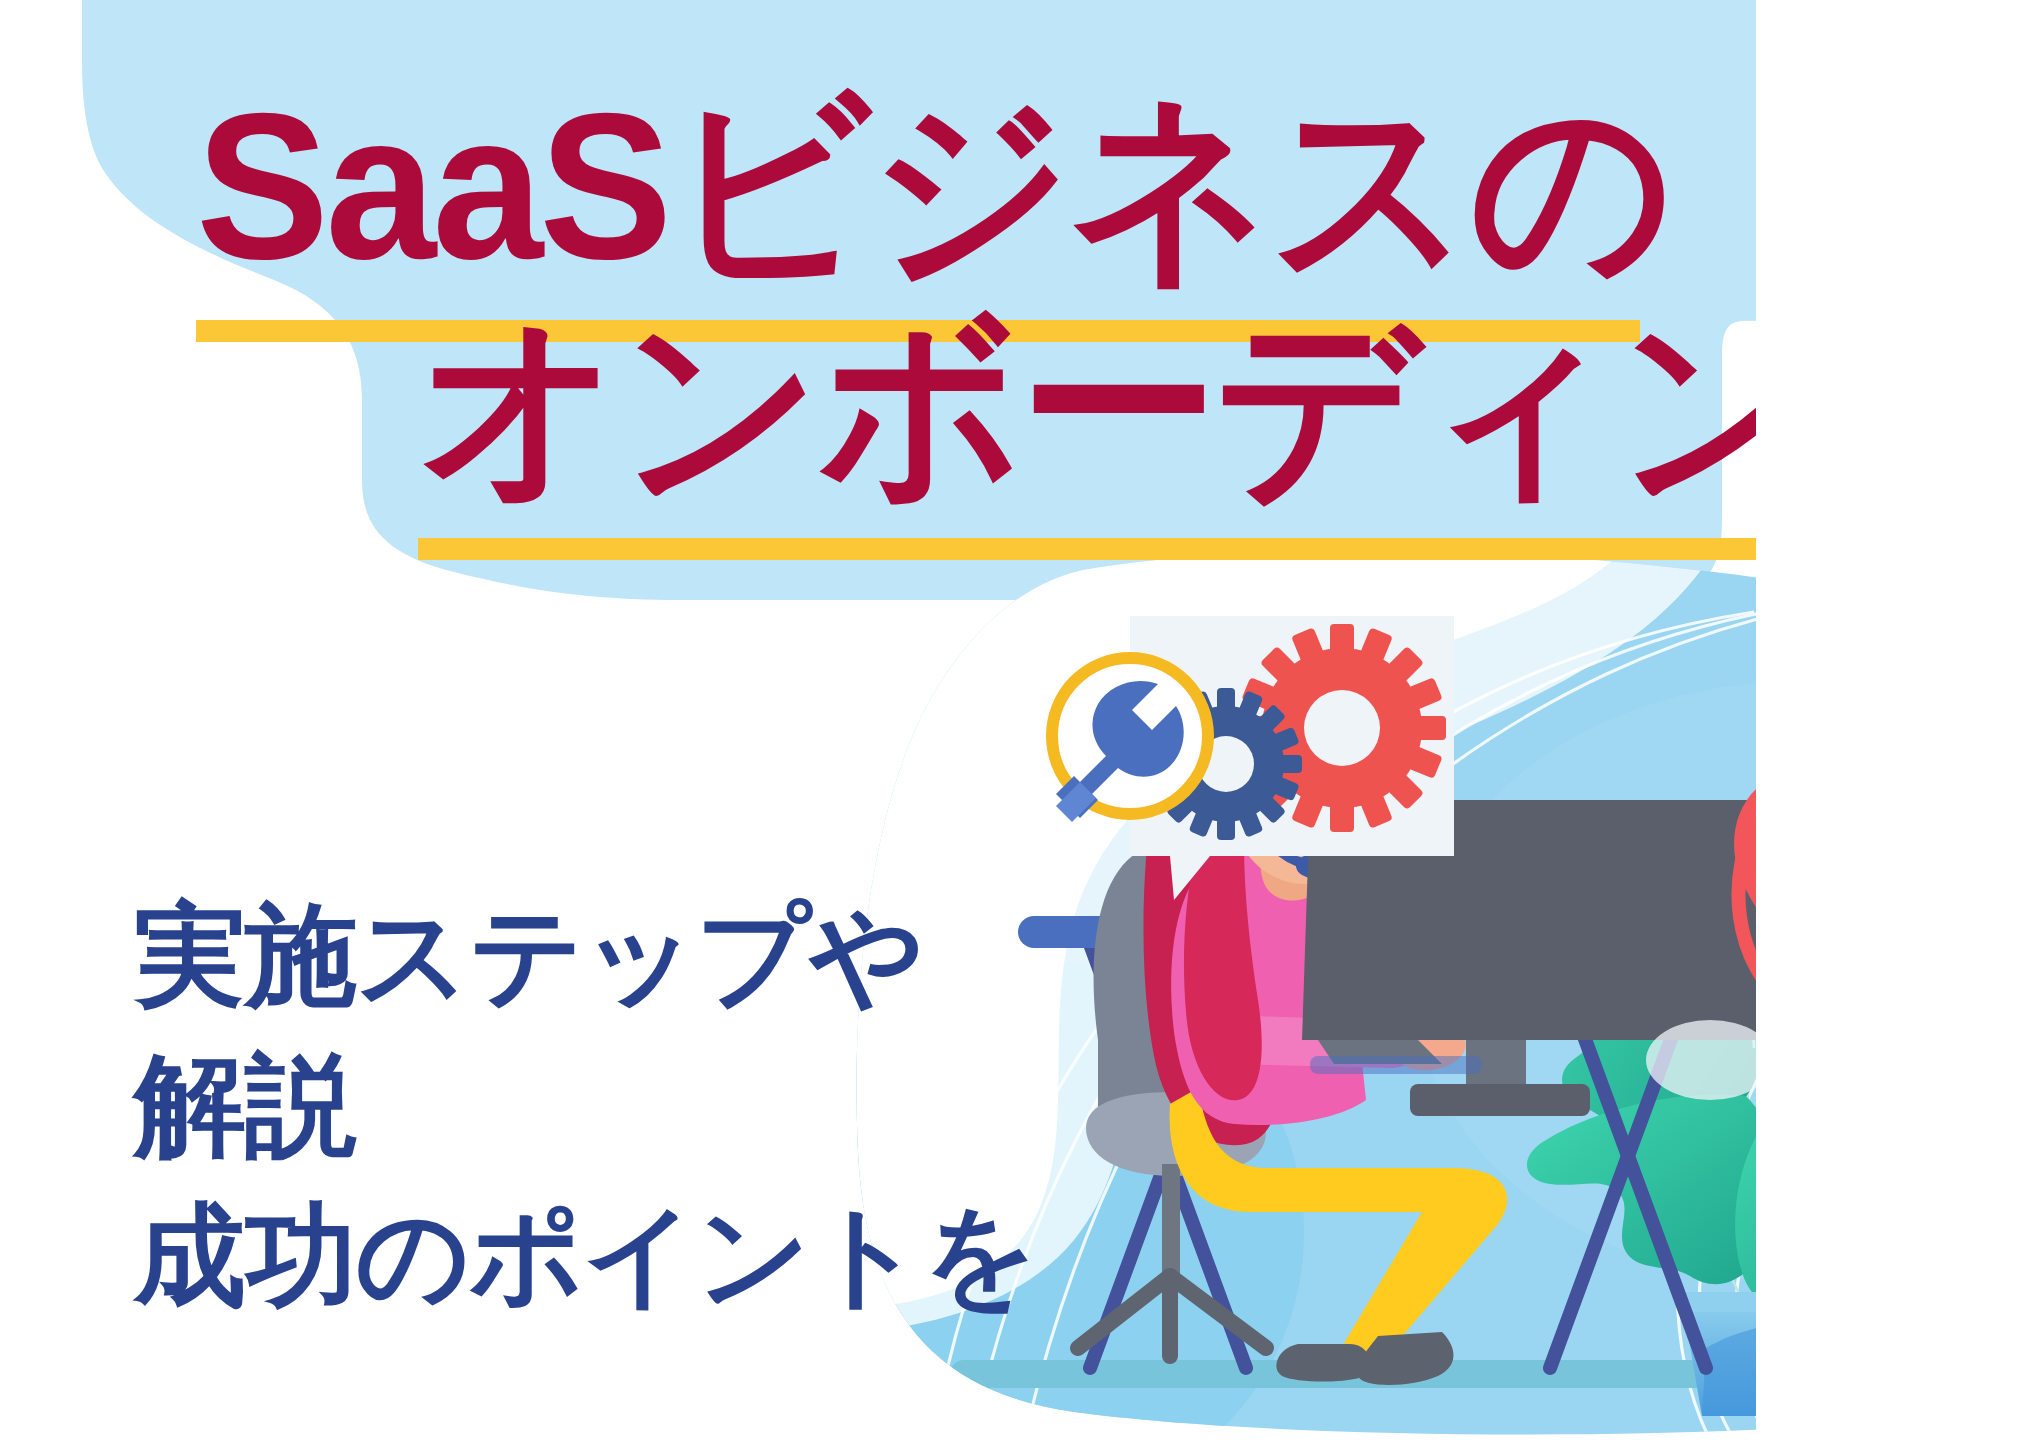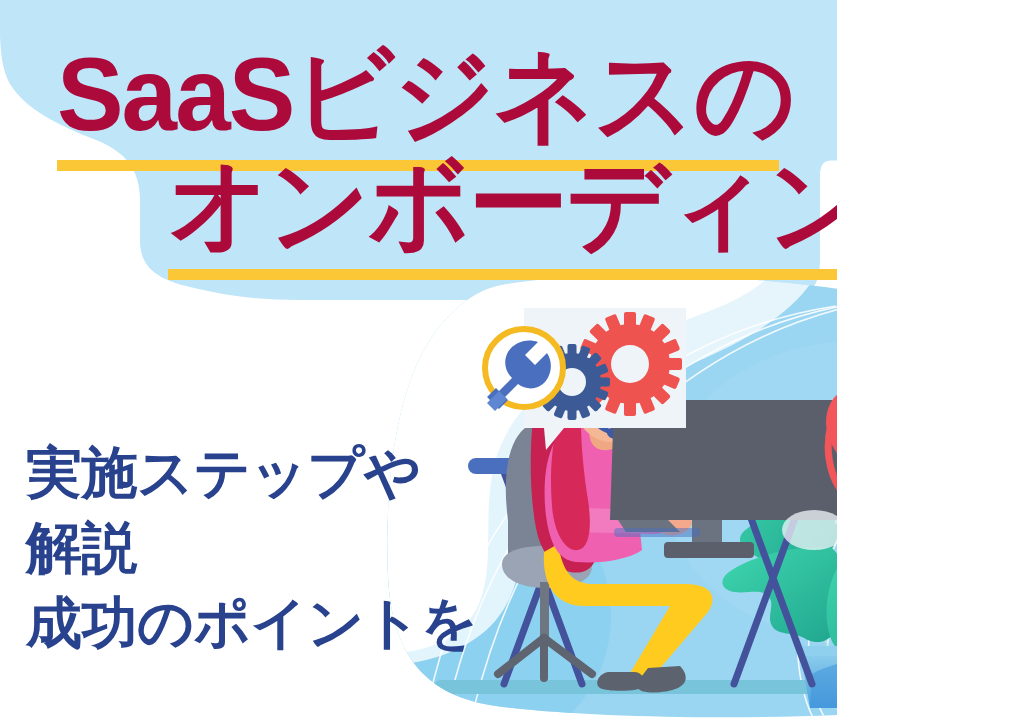--- a/index.html
+++ b/index.html
@@ -12,20 +12,21 @@
     height: 720px;
     overflow: hidden;
     font-family: "Liberation Sans", sans-serif;
   }
   #canvas {
     position: relative;
     width: 837px;
     height: 720px;
     background: #ffffff;
     overflow: hidden;
+    margin-left: 41px;
   }
   .layer {
     position: absolute;
     left: 0;
     top: 0;
     width: 1020px;
     height: 720px;
   }
   
   #headline-block {
@@ -70,21 +71,21 @@
   #underline-2 { left: 168px; top: 269px; width: 783px; }
 
   
   #subtitle-block {
     position: absolute;
     left: 26px;
     top: 440px;
     z-index: 30;
   }
   .subtitle-line {
-    font-family: Liberation Mono, monospace;
+    font-family: Liberation Sans, sans-serif;
     font-weight: 700;
     color: #28428E;
     font-size: 56px;
     line-height: 1.34;
     white-space: nowrap;
     letter-spacing: -0.01em;
   }
   
   #illustration {
     position: absolute;

